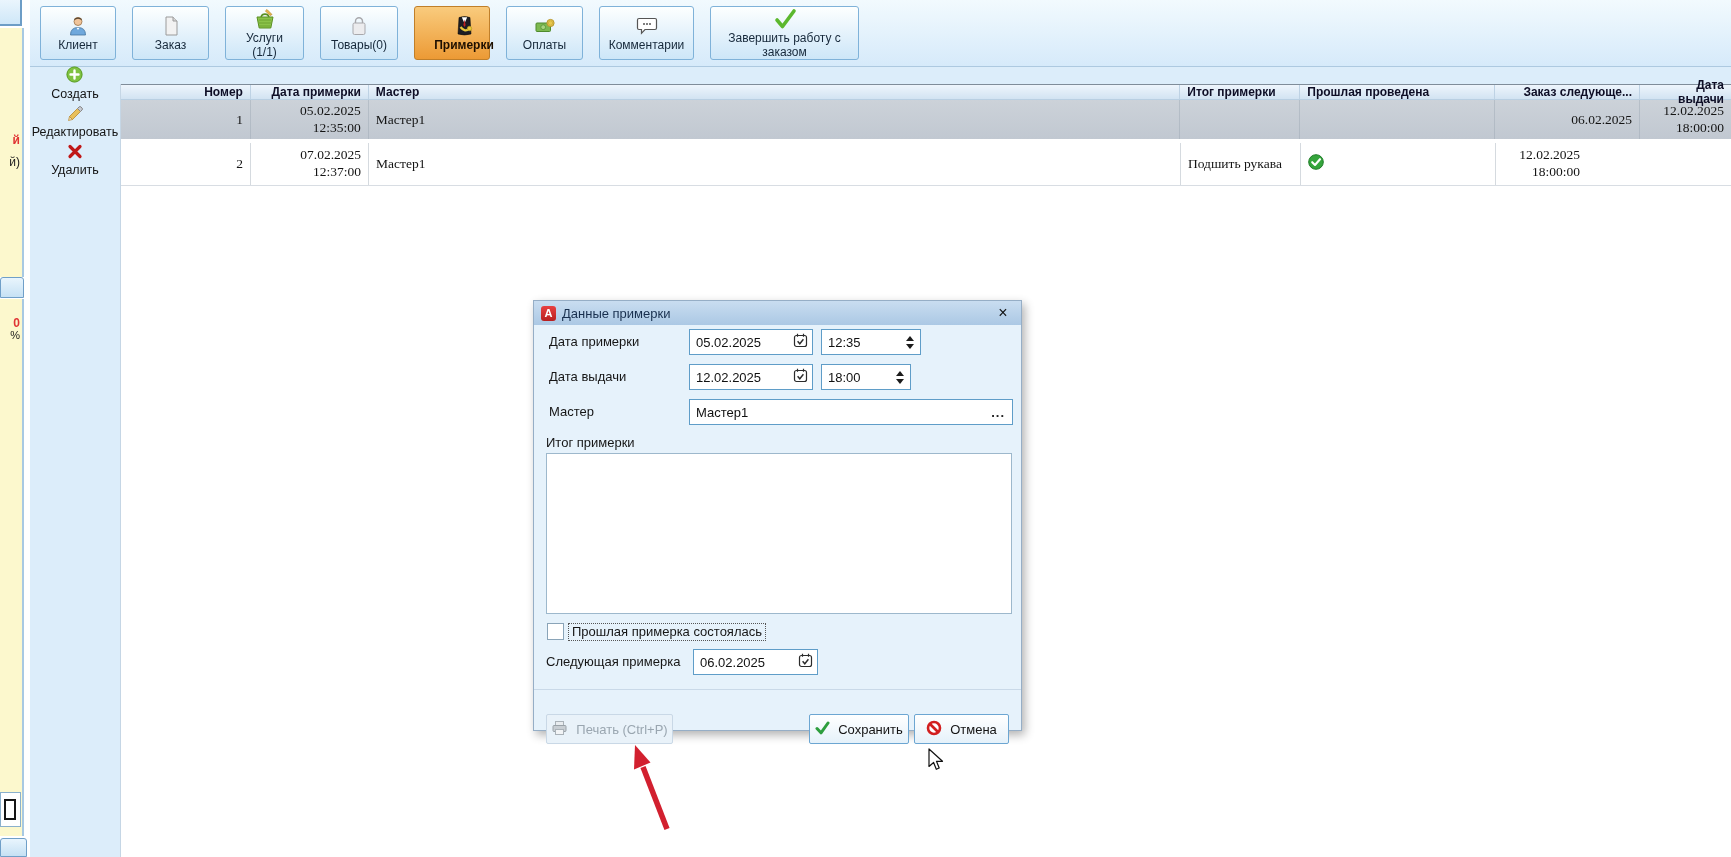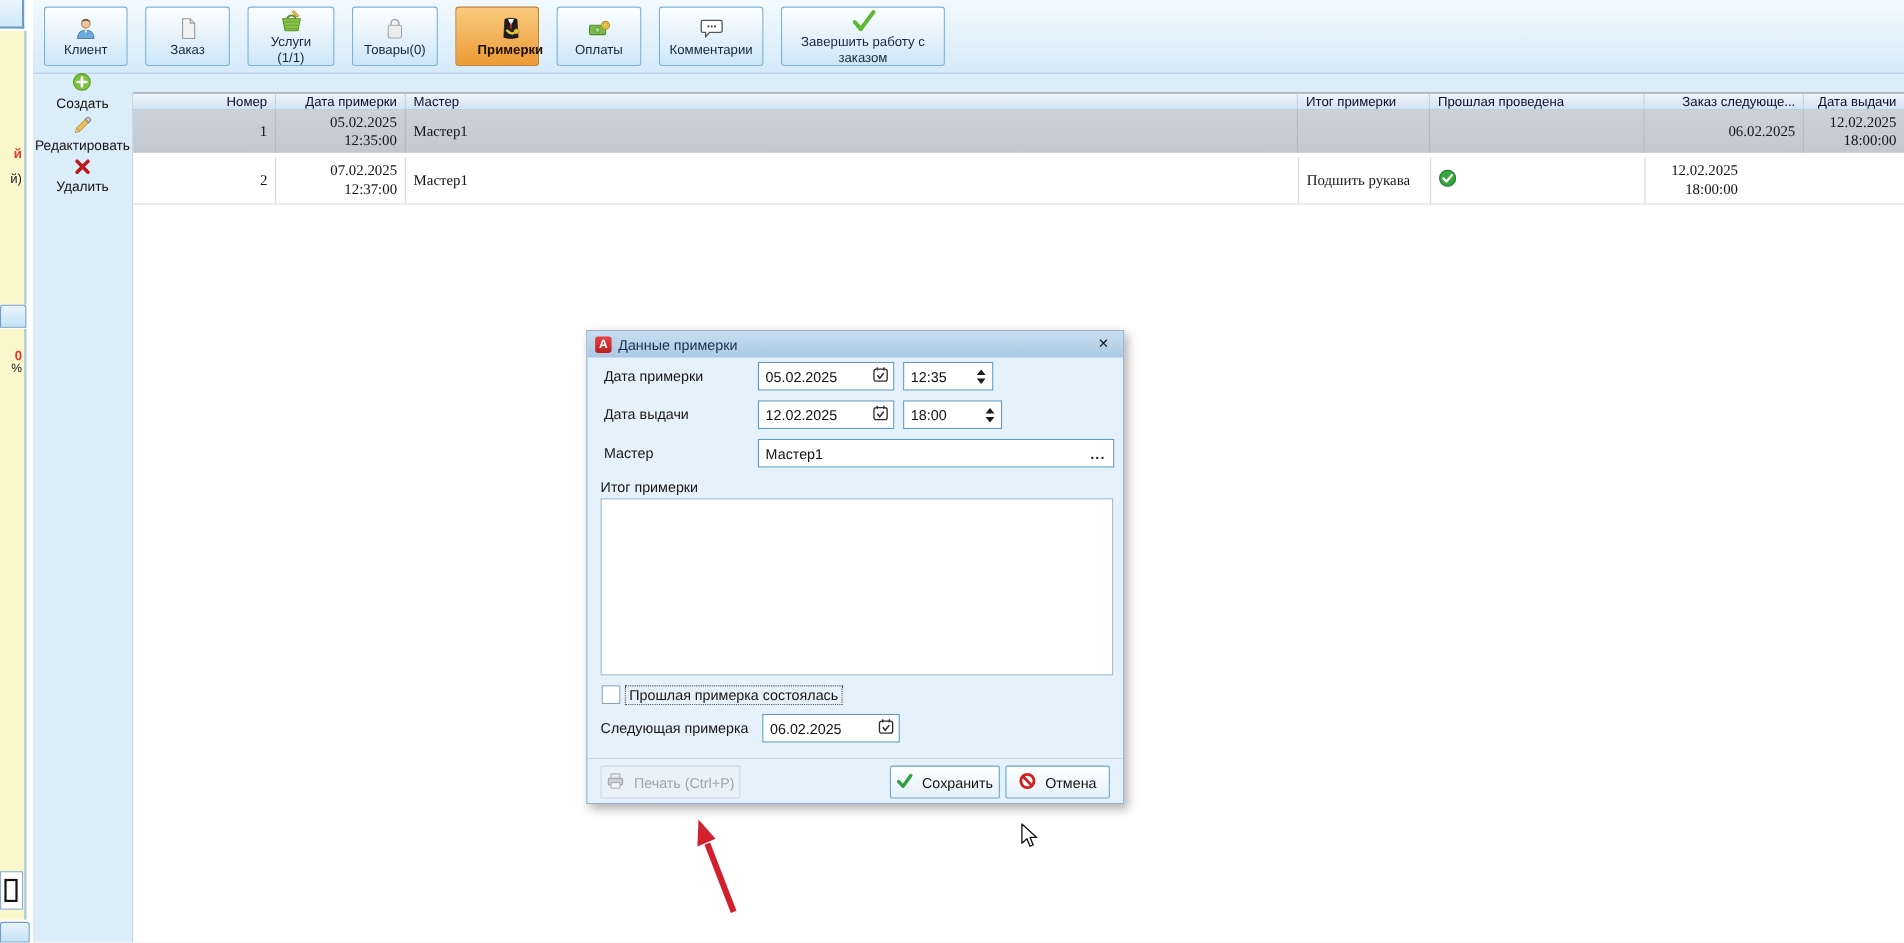--- a/index.html
+++ b/index.html
@@ -46,21 +46,21 @@
   .sidebar { position:absolute; left:30px; top:66px; width:90px; padding-top:0;
     display:flex; flex-direction:column; align-items:center; }
   .sb-item { display:flex; flex-direction:column; align-items:center; gap:1px;
     font-size:12.5px; color:#141414; height:39px; }
 
   
   .grid { position:absolute; left:120px; top:84px; width:1611px; height:773px;
     background:#fff; border-left:1px solid #c5d6e5; }
   .g-head { display:flex; height:16px; background:linear-gradient(#eef5fc,#d2e3f2);
     border-top:1px solid #7f8c99; border-bottom:1px solid #b9cfe2;
-    font-size:12px; font-weight:normal; color:#0e0e26; align-items:center; }
+    font-size:12px; font-weight:bold; color:#0e0e26; align-items:center; }
   .g-head .hc { display:flex; align-items:center; border-right:1px solid #bed2e4; padding:0 7px; }
   .g-row { display:flex; height:43px; align-items:stretch;
     font-family:"Liberation Serif", serif; font-size:13.5px; color:#141414; }
   .g-row .c { display:flex; align-items:center; padding:0 7px; border-right:1px solid rgba(150,162,175,.40); }
   .g-row.sel { background:linear-gradient(#ccd2d9,#c1c8d1); border-bottom:4px solid #fff; }
   .g-row.plain { border-bottom:1px solid #d8dde3; }
   .c0{width:130px;} .c1{width:118px;} .c2{width:812px;} .c3{width:120px;}
   .c4{width:195px;} .c5{width:145px;} .c6{width:91px; border-right:none !important;}
   .ra { justify-content:flex-end; text-align:right; }
   .two-line { white-space:pre-line; line-height:1.25; }
@@ -83,21 +83,21 @@
   .spin { display:flex; flex-direction:column; gap:3px; margin-right:6px; align-items:center; }
   .spin-up { width:0; height:0; border-left:4px solid transparent; border-right:4px solid transparent; border-bottom:5px solid #1c1c1c; }
   .spin-down { width:0; height:0; border-left:4px solid transparent; border-right:4px solid transparent; border-top:5px solid #1c1c1c; }
   .browse { font-weight:bold; letter-spacing:1px; color:#222; margin-right:7px; }
   .txtarea { position:absolute; left:12px; top:152px; width:466px; height:161px;
     background:#fff; border:1px solid #9db8cc; }
   .chk { position:absolute; left:13px; top:322px; width:17px; height:17px; background:#fff; border:1px solid #8aa4b8; }
   .chk-label { position:absolute; left:34px; top:322px; font-size:13px; color:#161616;
     border:1px dotted #555; padding:0 3px 1px 3px; }
   .dlg-footer-line { position:absolute; left:0; top:388px; width:100%; border-top:1px solid #c9d9e8; }
-  .dlg-btn { position:absolute; top:395px; height:30px; border:1px solid #6ca6d2; border-radius:2px;
+  .dlg-btn { position:absolute; top:413px; height:30px; border:1px solid #6ca6d2; border-radius:2px;
     background:linear-gradient(#ffffff,#e5f1fa); font-size:13px; color:#141414;
     display:flex; align-items:center; justify-content:center; gap:8px; }
   .btn-print { left:12px; width:127px; border-color:#c9d8e6; background:#e9f2f9; color:#9aa6b0; }
   .btn-save { left:275px; width:100px;align-items:center; }
   .btn-cancel { left:380px; width:95px; }
 
   .arrow-annot { position:absolute; left:618px; top:740px; }
   .cursor { position:absolute; left:928px; top:748px; }
 </style>
 </head>
@@ -289,21 +289,21 @@
     <div class="inp" style="left:155px; top:28px; width:124px;">
       <span class="val">05.02.2025</span>
       <span class="cal">
         <svg width="15" height="15" viewBox="0 0 15 15">
             <rect x="1.5" y="2.5" width="12" height="11" rx="2" fill="#fff" stroke="#2b2b2b" stroke-width="1.2"></rect>
             <path d="M4.5,0.8 v3 M10.5,0.8 v3" stroke="#2b2b2b" stroke-width="1.2"></path>
             <path d="M4.6,8.2 l2.2,2.6 l3.6,-4.6" stroke="#2b2b2b" stroke-width="1.4" fill="none"></path>
           </svg>
       </span>
     </div>
-    <div class="inp" style="left:287px; top:28px; width:82px;justify-content:center;">
+    <div class="inp" style="left:287px; top:28px; width:100px;justify-content:center;">
       <span class="val">12:35</span>
       <span class="spin">
           <span class="spin-up"></span>
           <span class="spin-down"></span>
         </span>
     </div>
 
     <div class="dlg-label" style="left:15px; top:68px;">Дата выдачи</div>
     <div class="inp" style="left:155px; top:63px; width:124px;">
       <span class="val">12.02.2025</span>

